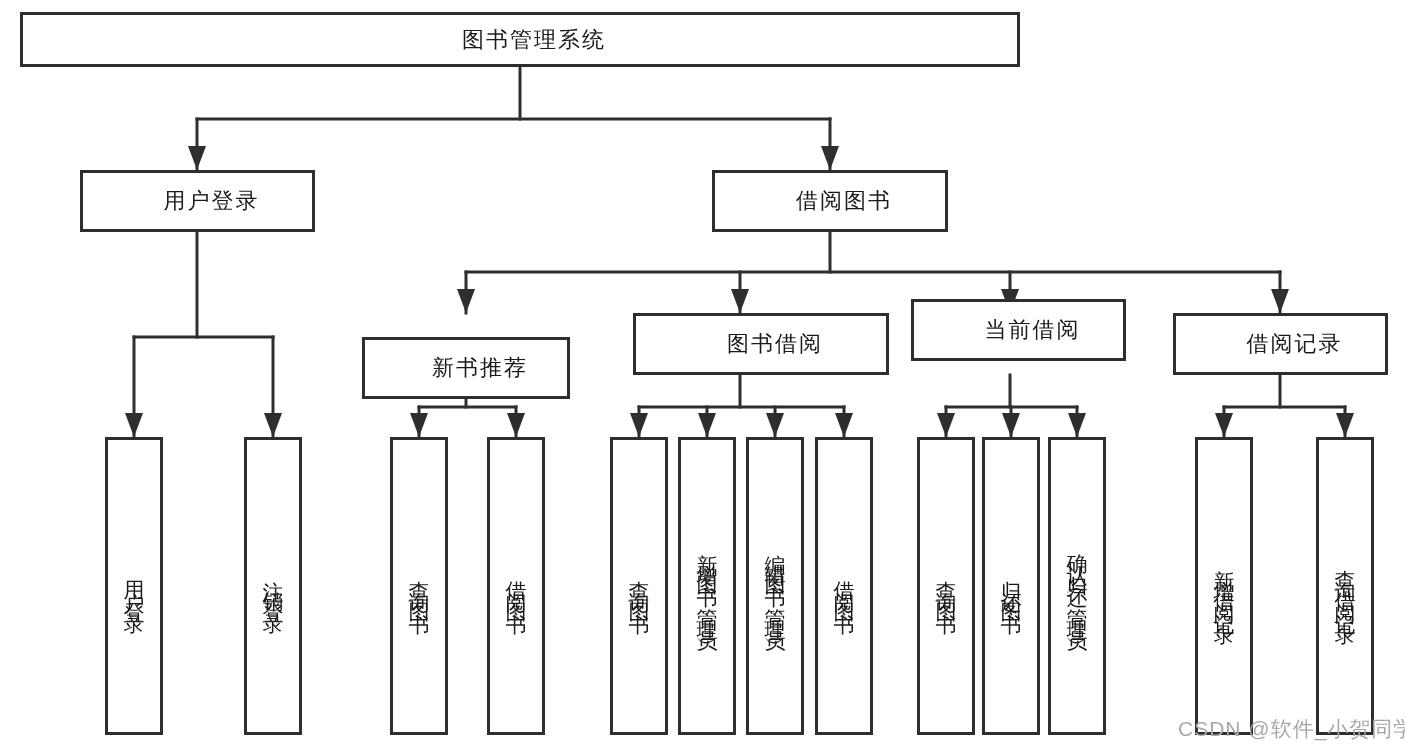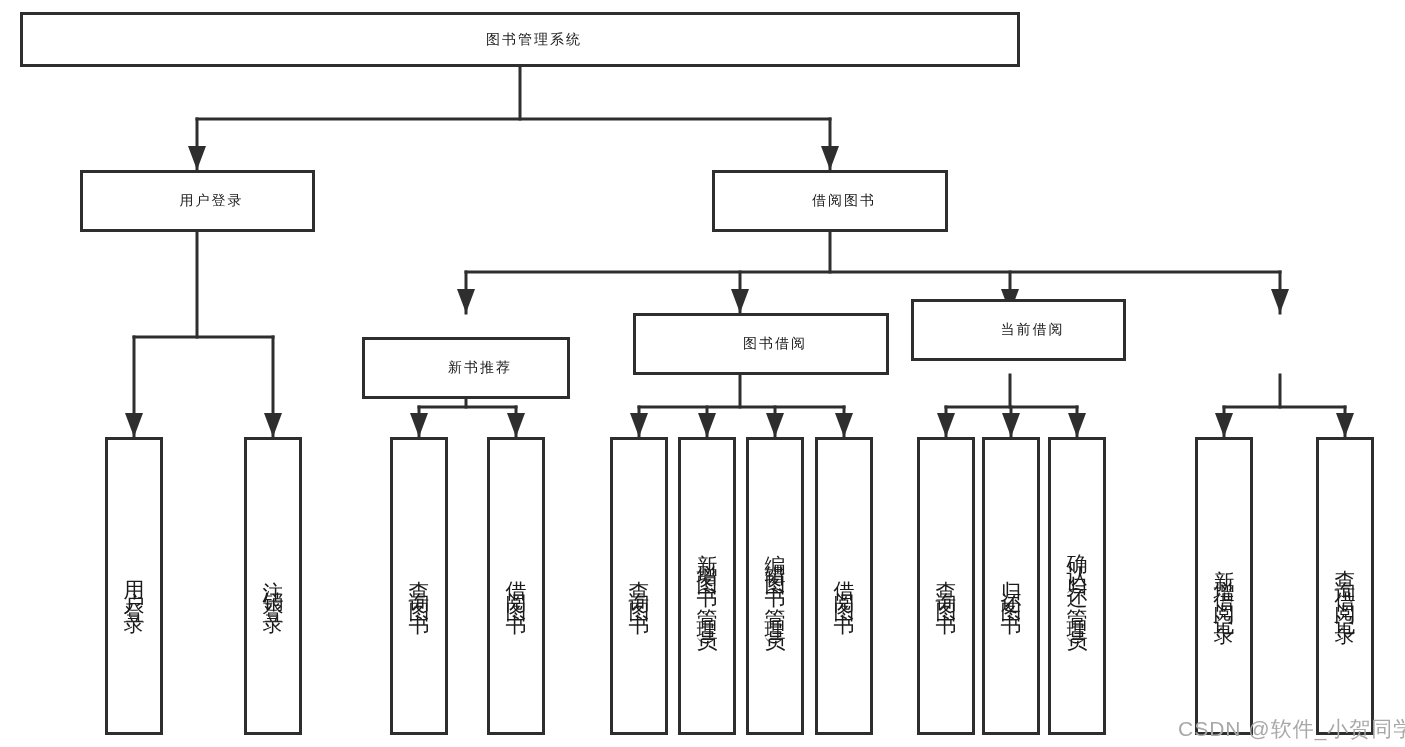--- a/index.html
+++ b/index.html
@@ -20,21 +20,21 @@
     position: absolute;
     box-sizing: border-box;
     border: 3px solid #2e2e2e;
     background: #ffffff;
     color: #1a1a1a;
     display: flex;
     align-items: center;
     justify-content: center;
   }
   .h-node {
-    font-size: 14px;
+    font-size: 22px;
     letter-spacing: 2px;
     white-space: nowrap;
     padding-left: 28px;
   }
   .v-node {
     writing-mode: vertical-rl;
     text-orientation: mixed;
     font-size: 21px;
     letter-spacing: 11px;
     white-space: nowrap;
@@ -120,20 +120,21 @@
   </svg>
 
   <div class="node h-node" style="left:20px; top:12px; width:1000px; height:55px;">图书管理系统</div>
 
   <div class="node h-node" style="left:80px; top:170px; width:235px; height:62px;">用户登录</div>
   <div class="node h-node" style="left:712px; top:170px; width:236px; height:62px;">借阅图书</div>
 
   <div class="node h-node" style="left:362px; top:313px; width:208px; height:62px;margin-top:24px;">新书推荐</div>
   <div class="node h-node" style="left:633px; top:313px; width:256px; height:62px;">图书借阅</div>
   <div class="node h-node" style="left:903px; top:299px; width:215px; height:62px;margin-left:8px;">当前借阅</div>
+  <div class="node h-node" style="left:1173px; top:313px; width:215px; height:62px;">借阅记录</div>
 
   <div class="node v-node" style="left:105px; top:437px; width:58px; height:298px;">用户登录</div>
   <div class="node v-node" style="left:244px; top:437px; width:58px; height:298px;">注销登录</div>
 
   <div class="node v-node" style="left:390px; top:437px; width:58px; height:298px;">查询图书</div>
   <div class="node v-node" style="left:487px; top:437px; width:58px; height:298px;">借阅图书</div>
 
   <div class="node v-node" style="left:610px; top:437px; width:58px; height:298px;">查询图书</div>
   <div class="node v-node" style="left:678px; top:437px; width:58px; height:298px;">新增图书（管理员）</div>
   <div class="node v-node" style="left:746px; top:437px; width:58px; height:298px;">编辑图书（管理员）</div>

